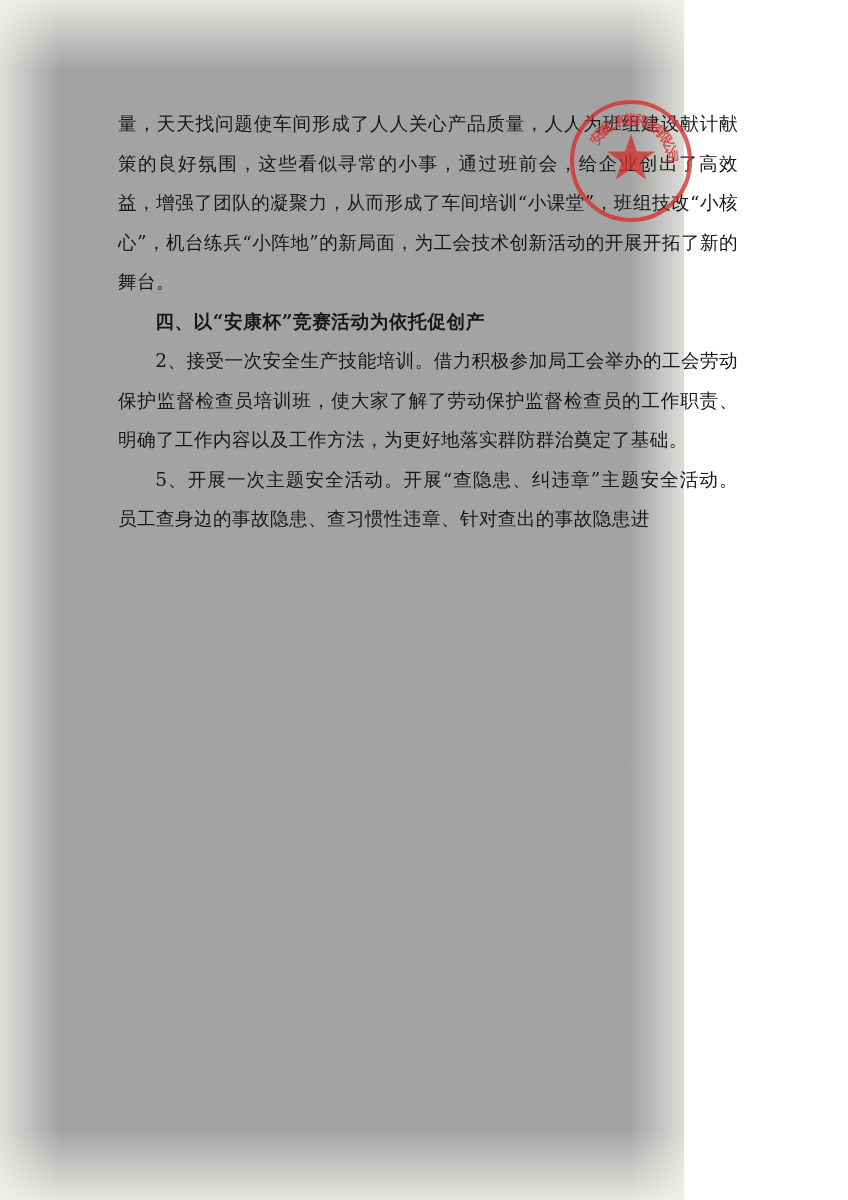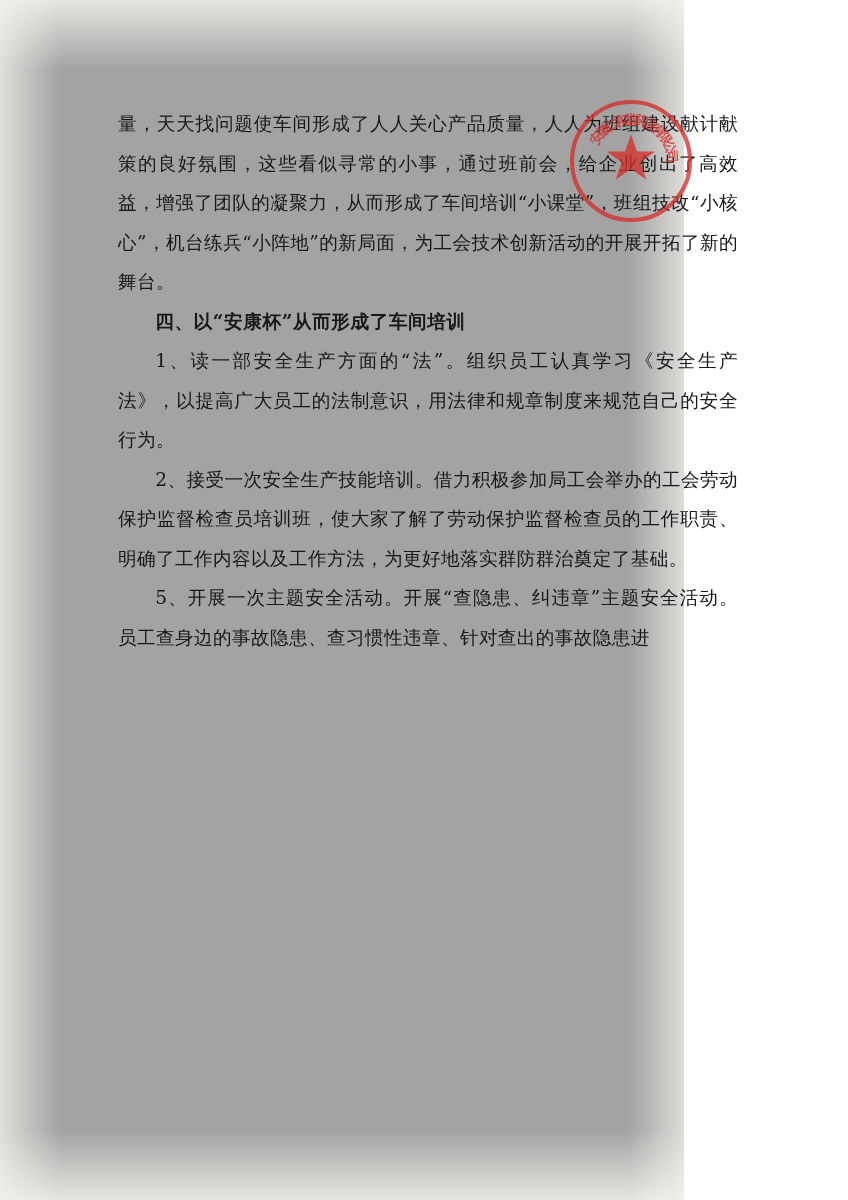--- a/index.html
+++ b/index.html
@@ -73,22 +73,21 @@
 </style>
 </head>
 <body>
 
 <div class="page">
 
   <div class="scan-tint"></div>
 
   <div class="doc-body">
     <p class="plain">量，天天找问题使车间形成了人人关心产品质量，人人为班组建设献计献策的良好氛围，这些看似寻常的小事，通过班前会，给企业创出了高效益，增强了团队的凝聚力，从而形成了车间培训“小课堂”，班组技改“小核心”，机台练兵“小阵地”的新局面，为工会技术创新活动的开展开拓了新的舞台。</p>
-    <p class="heading">四、以“安康杯”从而形成了车间培训</p>
-    <p class="indent">1、读一部安全生产方面的“法”。组织员工认真学习《安全生产法》，以提高广大员工的法制意识，用法律和规章制度来规范自己的安全行为。</p>
+    <p class="heading">四、以“安康杯”竞赛活动为依托促创产</p>
     <p class="indent">2、接受一次安全生产技能培训。借力积极参加局工会举办的工会劳动保护监督检查员培训班，使大家了解了劳动保护监督检查员的工作职责、明确了工作内容以及工作方法，为更好地落实群防群治奠定了基础。</p>
     <p class="indent">5、开展一次主题安全活动。开展“查隐患、纠违章”主题安全活动。员工查身边的事故隐患、查习惯性违章、针对查出的事故隐患进</p>
   </div>
 
   <div class="seal">
     <svg width="130" height="130" viewBox="0 0 130 130" xmlns="http://www.w3.org/2000/svg">
       <g opacity="0.78">
         <circle cx="65" cy="65" r="59" fill="none" stroke="#d4302c" stroke-width="4.2"></circle>
         <path d="M65 38 L70.9 55.4 L89.3 55.4 L74.4 66.2 L80.2 83.6 L65 72.9 L49.8 83.6 L55.6 66.2 L40.7 55.4 L59.1 55.4 Z" fill="#d4302c"></path>
         <g class="seal-text" fill="#d4302c" font-size="13">

